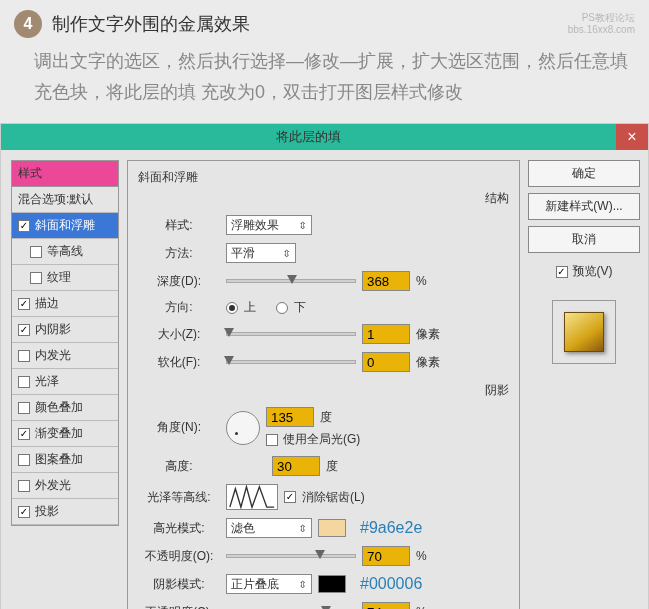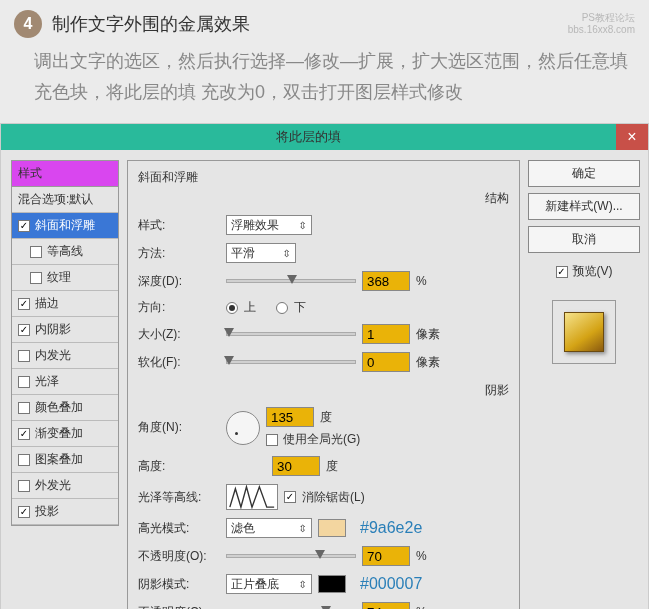--- a/index.html
+++ b/index.html
@@ -10,34 +10,34 @@
 .stepnum { width: 28px; height: 28px; border-radius: 50%; background: #a18972; color: #fff; display: flex; align-items: center; justify-content: center; font-size: 16px; font-weight: bold; }
 .steptitle { font-size: 18px; color: #333; }
 .watermark { margin-left: auto; text-align: right; color: #b8b8b8; font-size: 10px; line-height: 1.2; }
 .stepdesc { color: #888; font-size: 18px; margin-top: 8px; line-height: 1.7; padding-left: 20px; }
 .dlg { background: #e5e5e5; border: 1px solid #ccc; }
 .titlebar { background: #29ba9b; display: flex; align-items: center; height: 26px; }
 .titlebar-title { flex: 1; text-align: center; color: #333; font-size: 13px; }
 .closebtn { width: 32px; height: 26px; background: #c85048; color: #fff; display: flex; align-items: center; justify-content: center; font-size: 16px; cursor: pointer; }
 .body { display: flex; padding: 10px 8px 10px 10px; gap: 8px; }
 .left { width: 108px; }
-.left-hdr { background: #d946ef; border: 1px solid #999; border-bottom: none; padding: 4px 6px; font-size: 12px; }
+.left-hdr { background: #ec4899; border: 1px solid #999; border-bottom: none; padding: 4px 6px; font-size: 12px; }
 .left-list { border: 1px solid #999; background: #e5e5e5; }
 .li { display: flex; align-items: center; padding: 4px 6px; gap: 5px; border-bottom: 1px solid #bbb; cursor: pointer; }
 .li.sel { background: #3a77d6; color: #fff; }
 .li.indent { padding-left: 18px; }
 .cb { width: 12px; height: 12px; border: 1px solid #777; background: #fff; display: inline-flex; align-items: center; justify-content: center; font-size: 10px; line-height: 1; }
 .cb.ck::after { content: "✓"; color: #000; font-size: 10px; }
 .li.sel .cb.ck::after { color: #000; }
 .center { flex: 1; }
 .fieldset { border: 1px solid #999; padding: 8px 10px 10px; margin-bottom: 8px; }
 .legend { font-size: 12px; margin-bottom: 4px; }
 .sub { font-size: 12px; margin: 4px 0 6px 6px; text-align: right; }
 .row { display: flex; align-items: center; margin: 8px 0; gap: 6px; }
-.lbl { width: 82px; text-align: left; font-size: 12px; }
+.lbl { width: 82px; text-align: center; font-size: 12px; }
 .select { border: 1px solid #888; background: #fff; height: 20px; padding: 0 4px; display: flex; align-items: center; min-width: 86px; justify-content: space-between; cursor: pointer; }
 .select .arr { font-size: 10px; }
 .slider { position: relative; height: 4px; background: #d0d0d0; border: 1px solid #aaa; width: 130px; }
 .thumb { position: absolute; top: -5px; width: 0; height: 0; border-left: 5px solid transparent; border-right: 5px solid transparent; border-top: 9px solid #666; }
 .numbox { width: 48px; height: 20px; border: 1px solid #888; background: #eab308; padding: 0 4px; text-align: left; }
 .unit { font-size: 12px; }
 .radio { width: 12px; height: 12px; border: 1px solid #777; border-radius: 50%; background: #fff; display: inline-flex; align-items: center; justify-content: center; }
 .radio.ck::after { content: ""; width: 6px; height: 6px; background: #333; border-radius: 50%; }
 .angle { width: 34px; height: 34px; border: 1px solid #888; border-radius: 50%; background: #f5f5f5; position: relative; }
 .angle::after { content: ""; position: absolute; width: 3px; height: 3px; background: #333; border-radius: 50%; left: 8px; top: 20px; }
@@ -228,21 +228,21 @@
             <input class="numbox" value="70" style="">
             <span class="unit">%</span>
           </div>
           <div class="row">
             <span class="lbl">阴影模式:</span>
             <div class="select">
                 <span>正片叠底</span>
                 <span class="arr">⇳</span>
               </div>
             <div class="swatch" style="background:#000"></div>
-            <span class="hex">#000007</span>
+            <span class="hex">#000006</span>
           </div>
           <div class="row">
             <span class="lbl">不透明度(C):</span>
             <div class="slider">
                 <div class="thumb" style="left:94px"></div>
               </div>
             <input class="numbox" value="74" style="">
             <span class="unit">%</span>
           </div>
 

